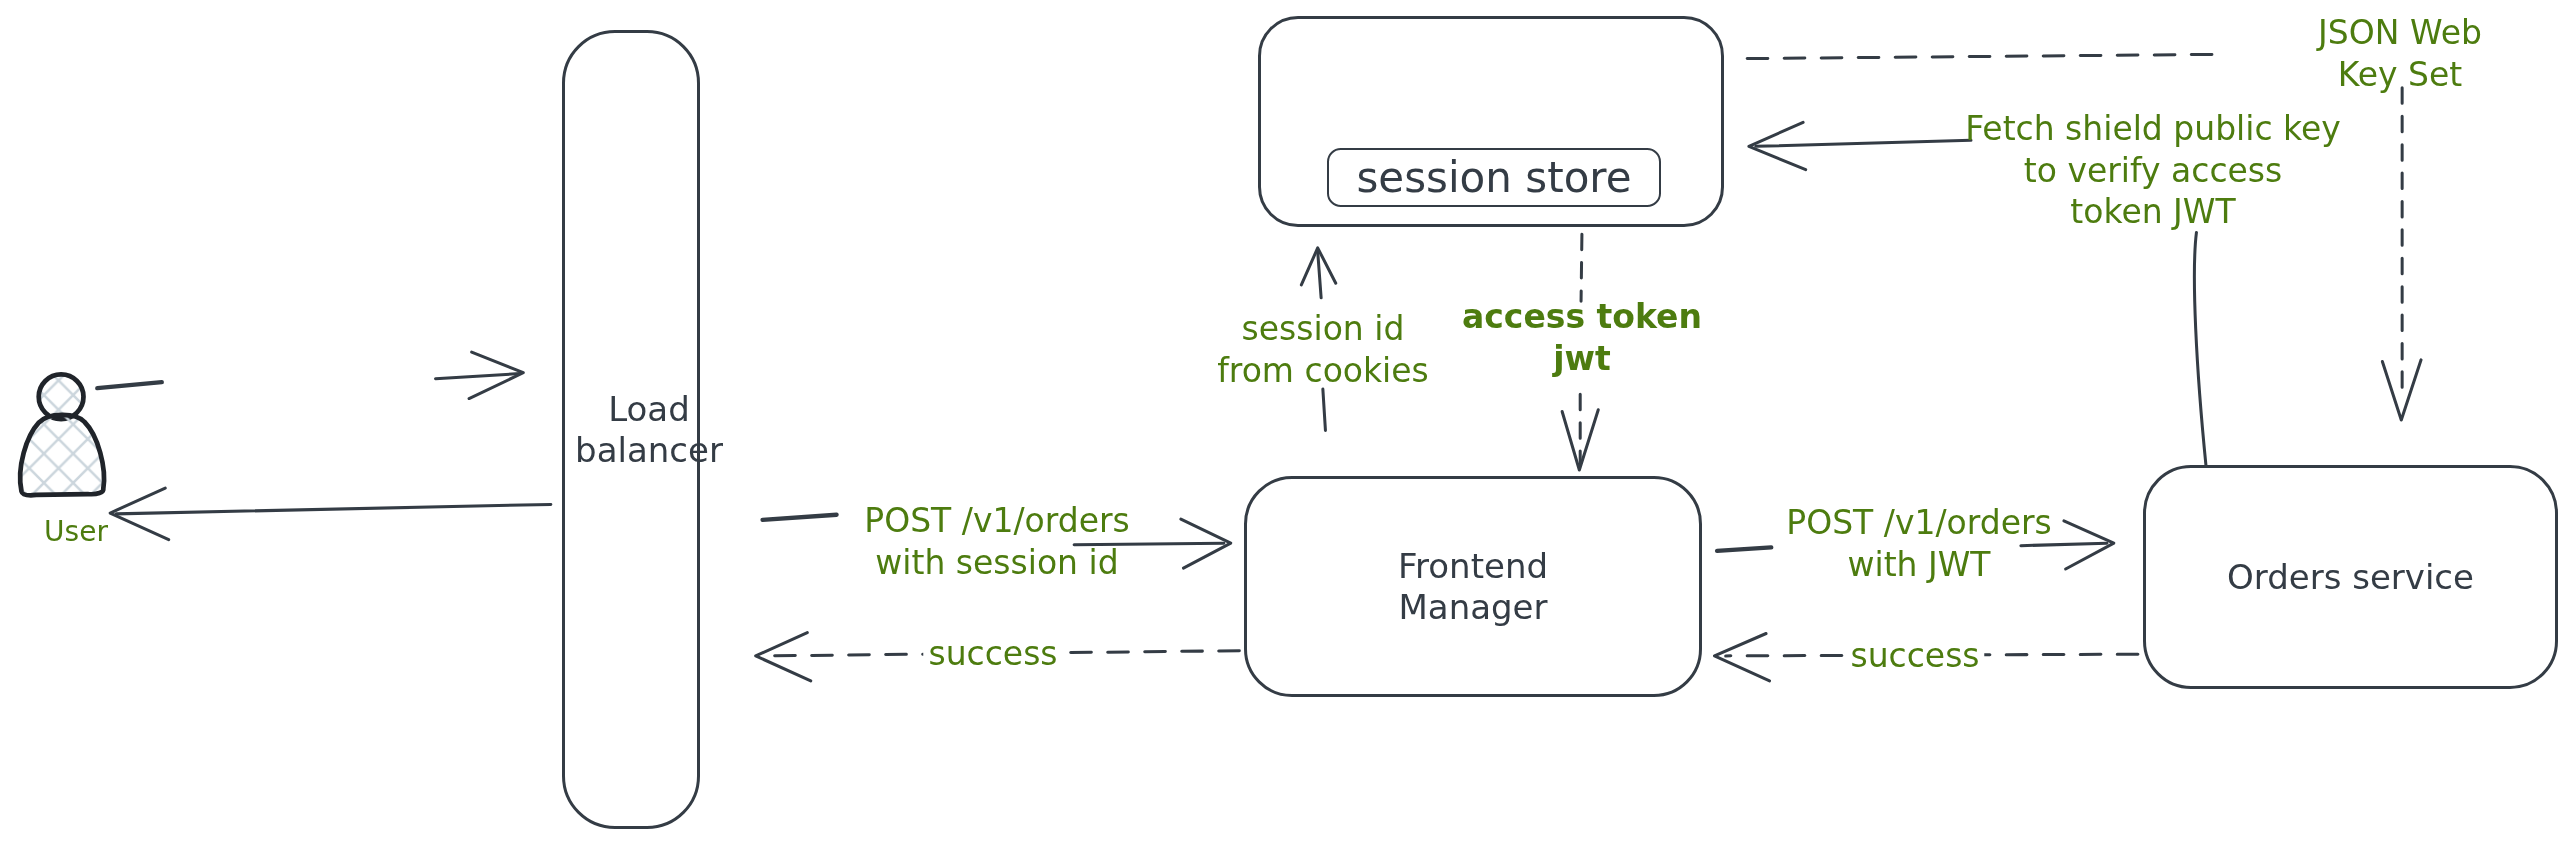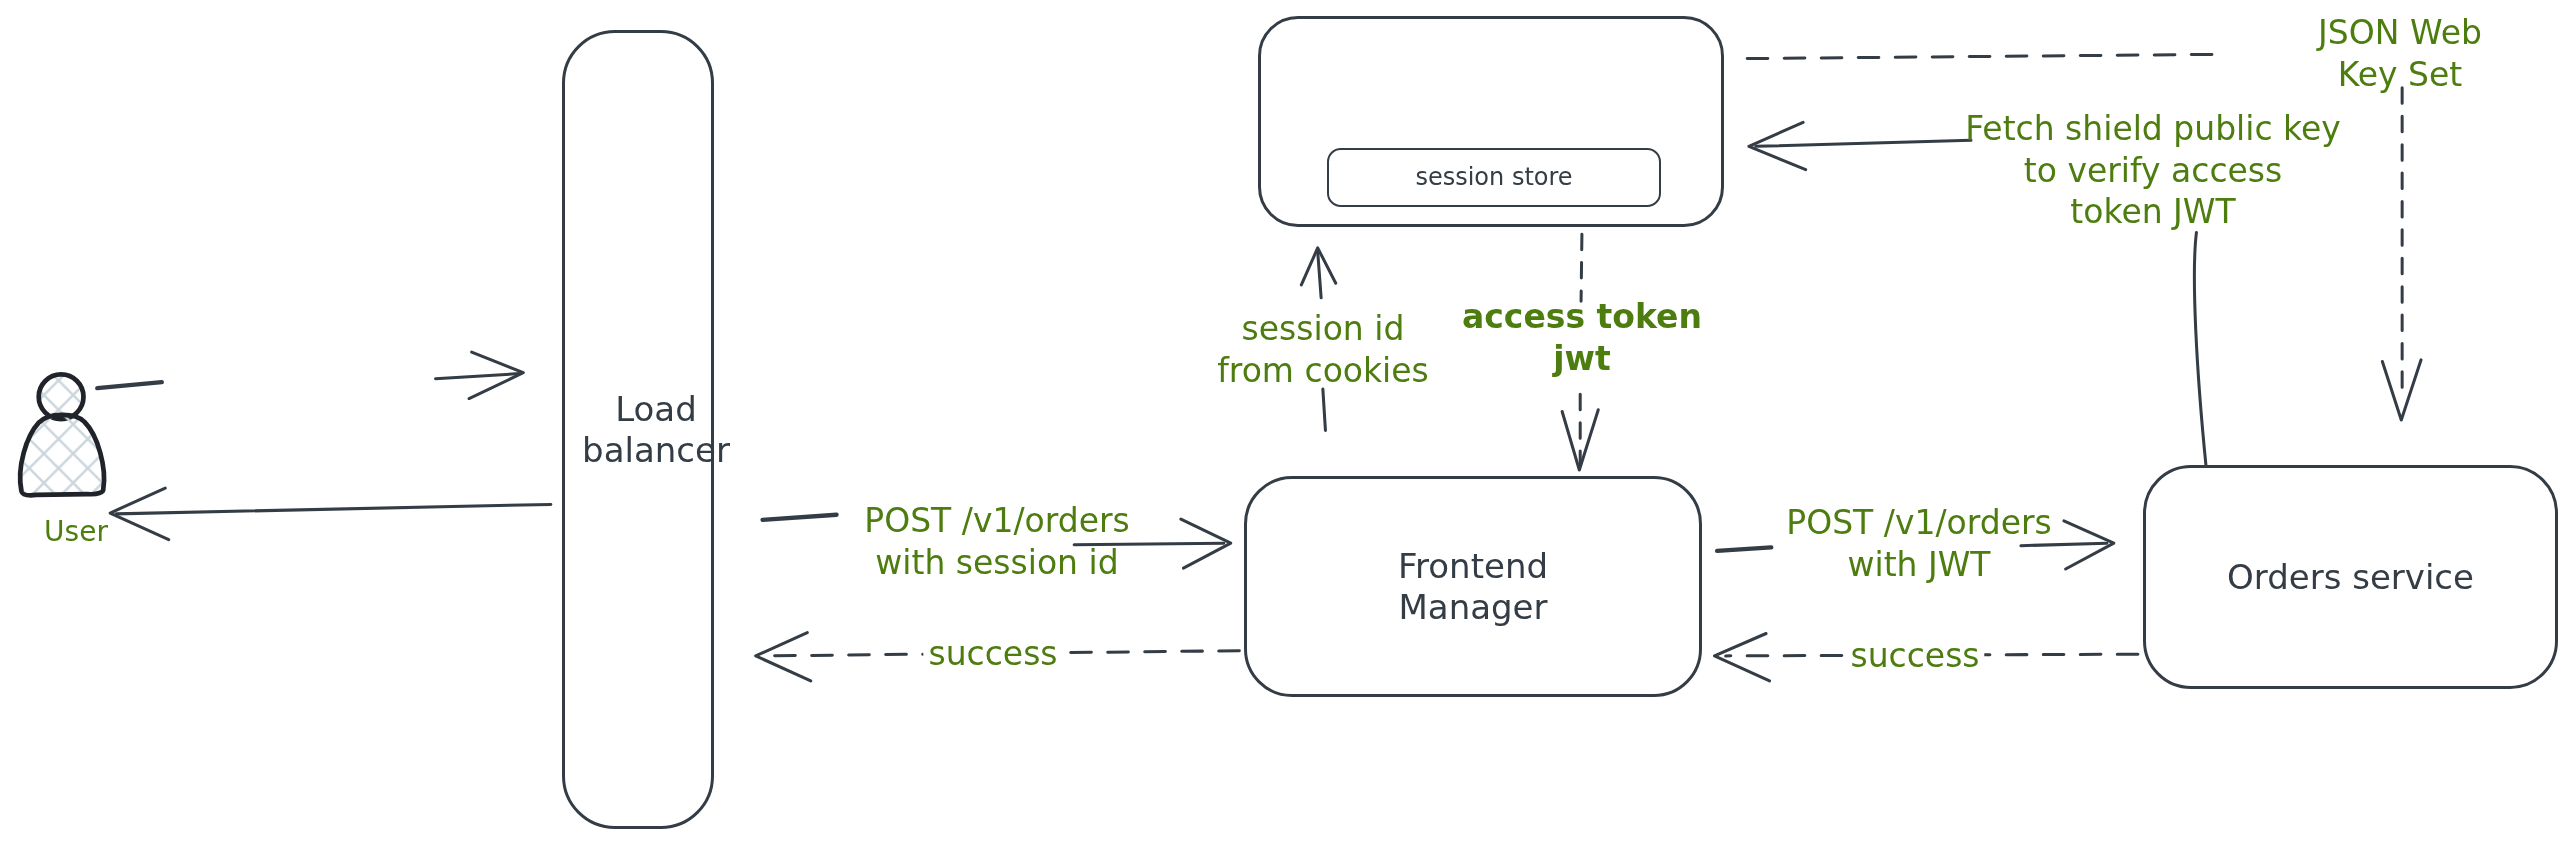--- a/index.html
+++ b/index.html
@@ -110,31 +110,31 @@
       <path class="stroke" stroke-width="3.5" d="M2768,420 L2790,488 M2813,418 L2790,488"></path>
     </g>
 
     <g>
       <circle cx="71" cy="461" r="26" fill="url(#crosshatch)" stroke="#20242a" stroke-width="5.5"></circle>
       <path d="M25,571 C19,543 31,506 45,491 C56,479 88,479 98,490 C114,506 124,544 120,568
                C121,572 113,575 102,574 L42,575 C33,576 26,575 25,571 Z" fill="url(#crosshatch)" stroke="#20242a" stroke-width="5.5" stroke-linejoin="round"></path>
     </g>
   </svg>
 
-  <div class="node" style="left:562px;top:30px;width:152px;height:799px;border-radius:53px;padding-left:36px;">
+  <div class="node" style="left:562px;top:30px;width:138px;height:799px;border-radius:53px;padding-left:36px;">
     <div class="node-label">Load
 balancer</div>
   </div>
 
   <div class="node" style="left:1258px;top:15.5px;width:466px;height:211px;border-radius:40px;flex-direction:column;justify-content:center;">
     <div class="node-label" style="margin-top:86px;">Frontier</div>
   </div>
 
   <div class="node" style="left:1327px;top:148px;width:334px;height:59px;border-radius:13.8px;border-width:2.6px;">
-    <div class="node-label" style="font-size:24px;">session store</div>
+    <div class="node-label" style="font-size:42px;">session store</div>
   </div>
 
   <div class="node" style="left:1244px;top:476px;width:458px;height:221px;border-radius:48px;">
     <div class="node-label">Frontend
 Manager</div>
   </div>
 
   <div class="node" style="left:2143px;top:465px;width:415px;height:224px;border-radius:48px;">
     <div class="node-label">Orders service</div>
   </div>

